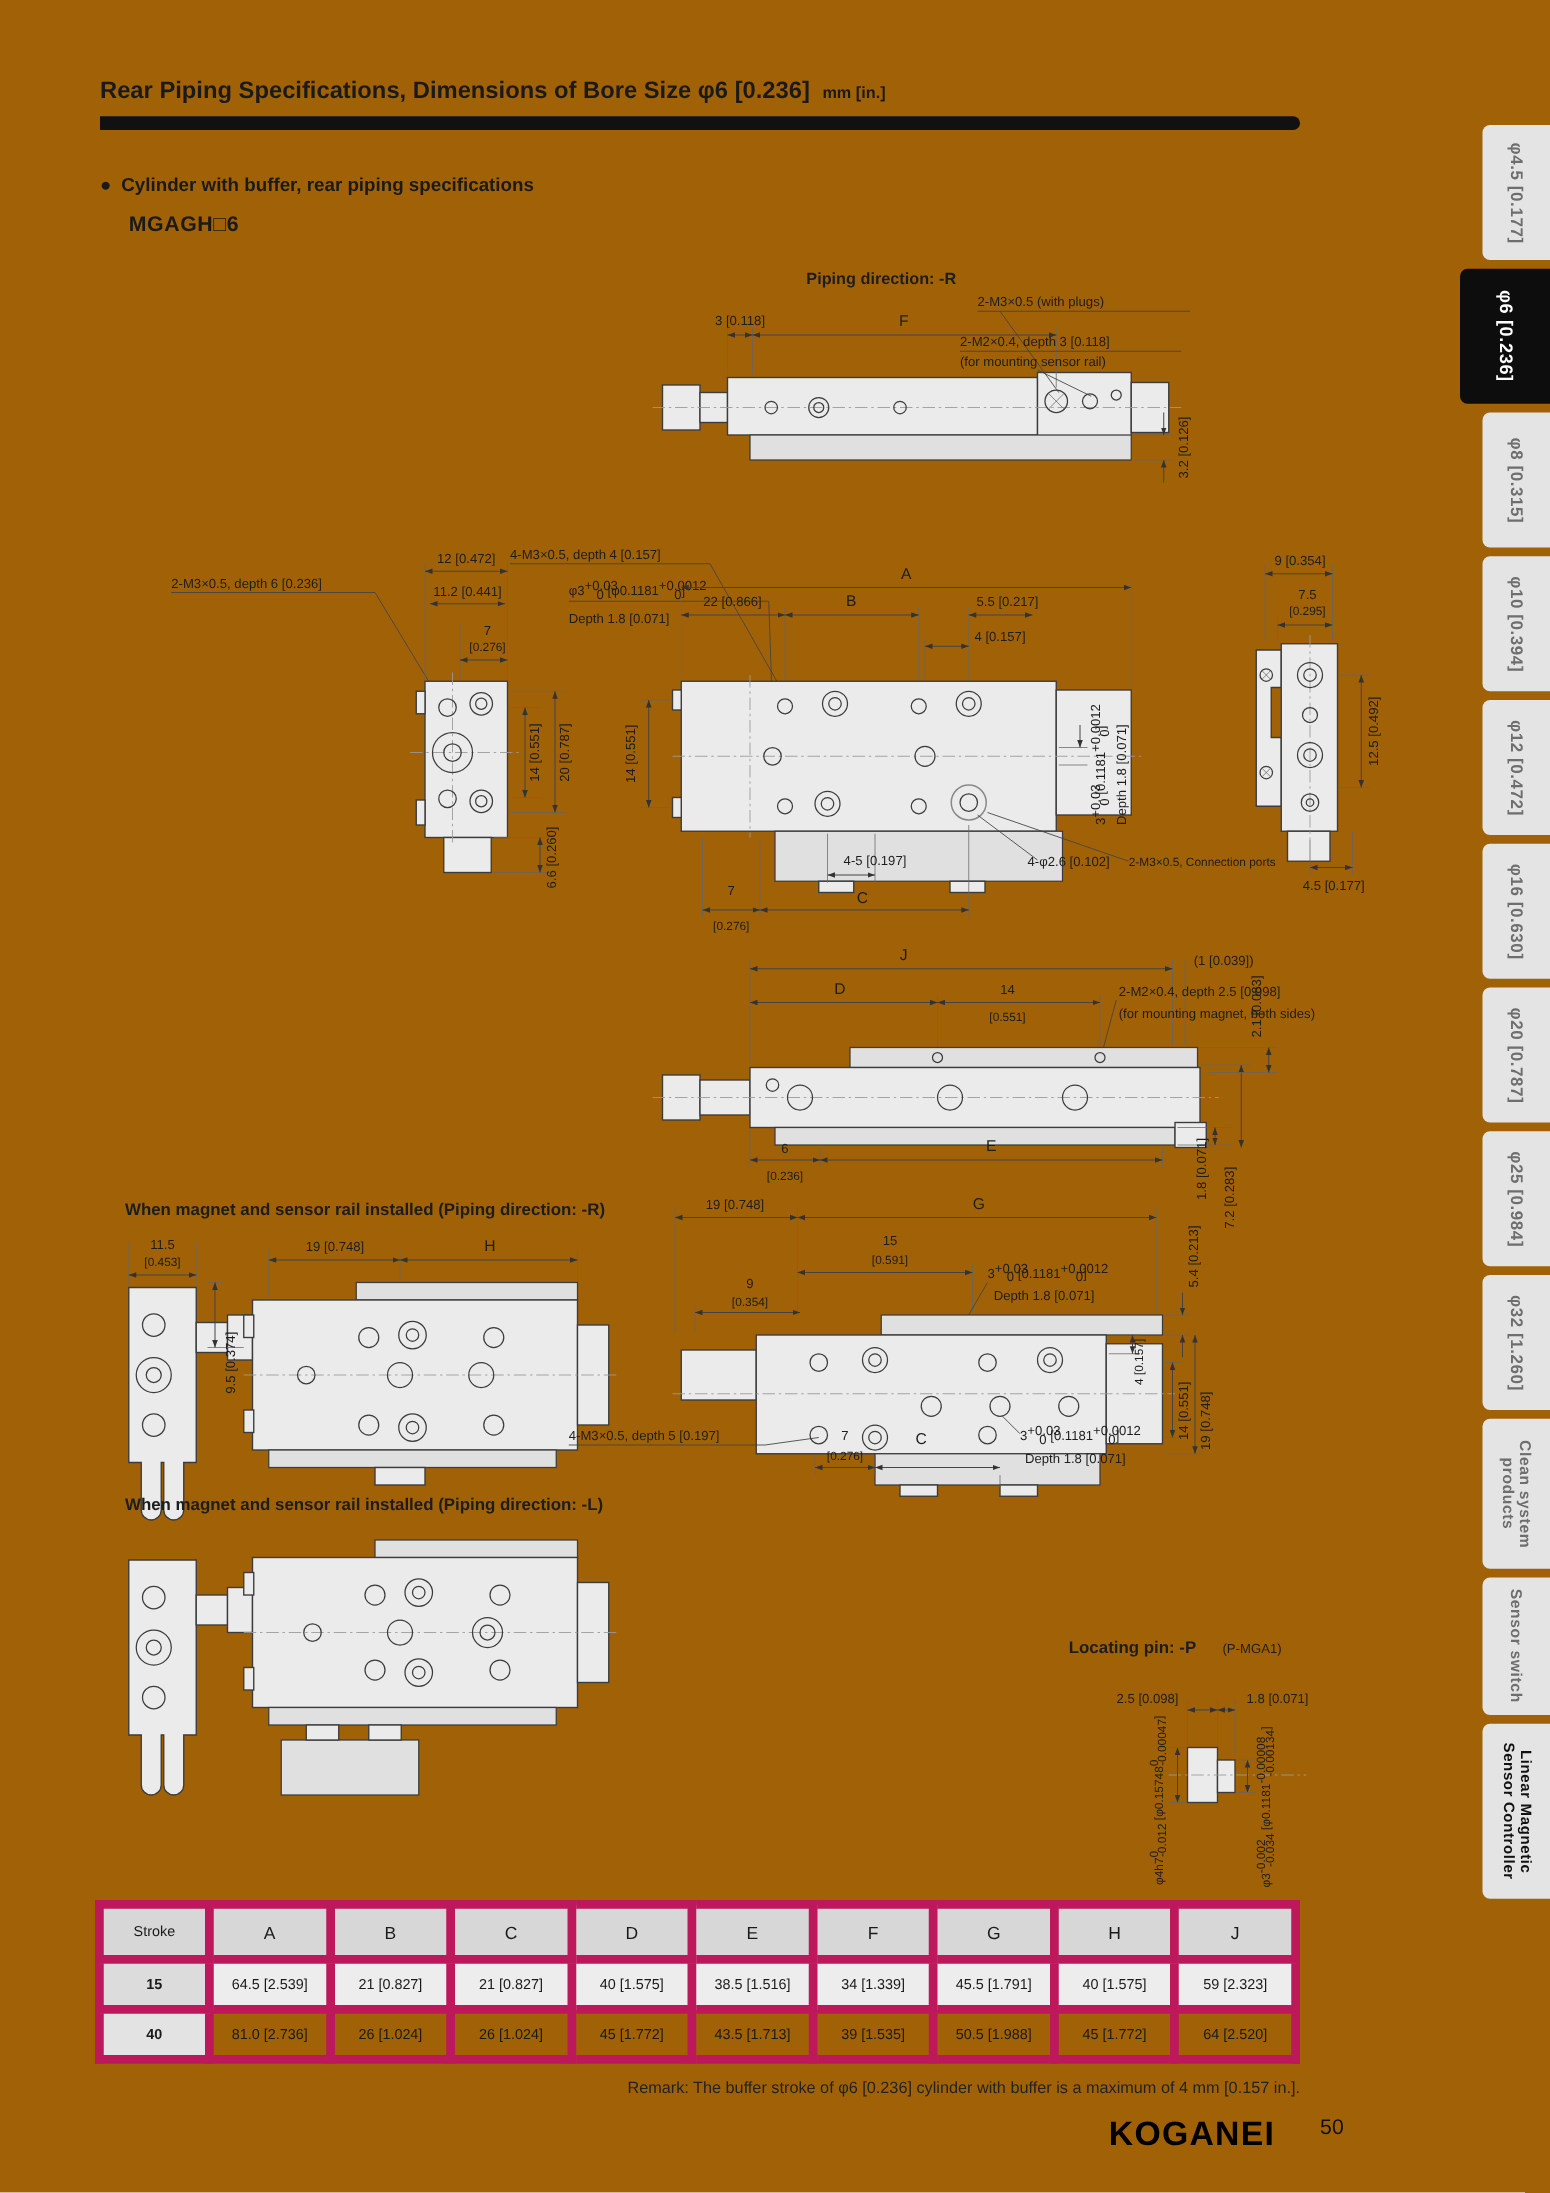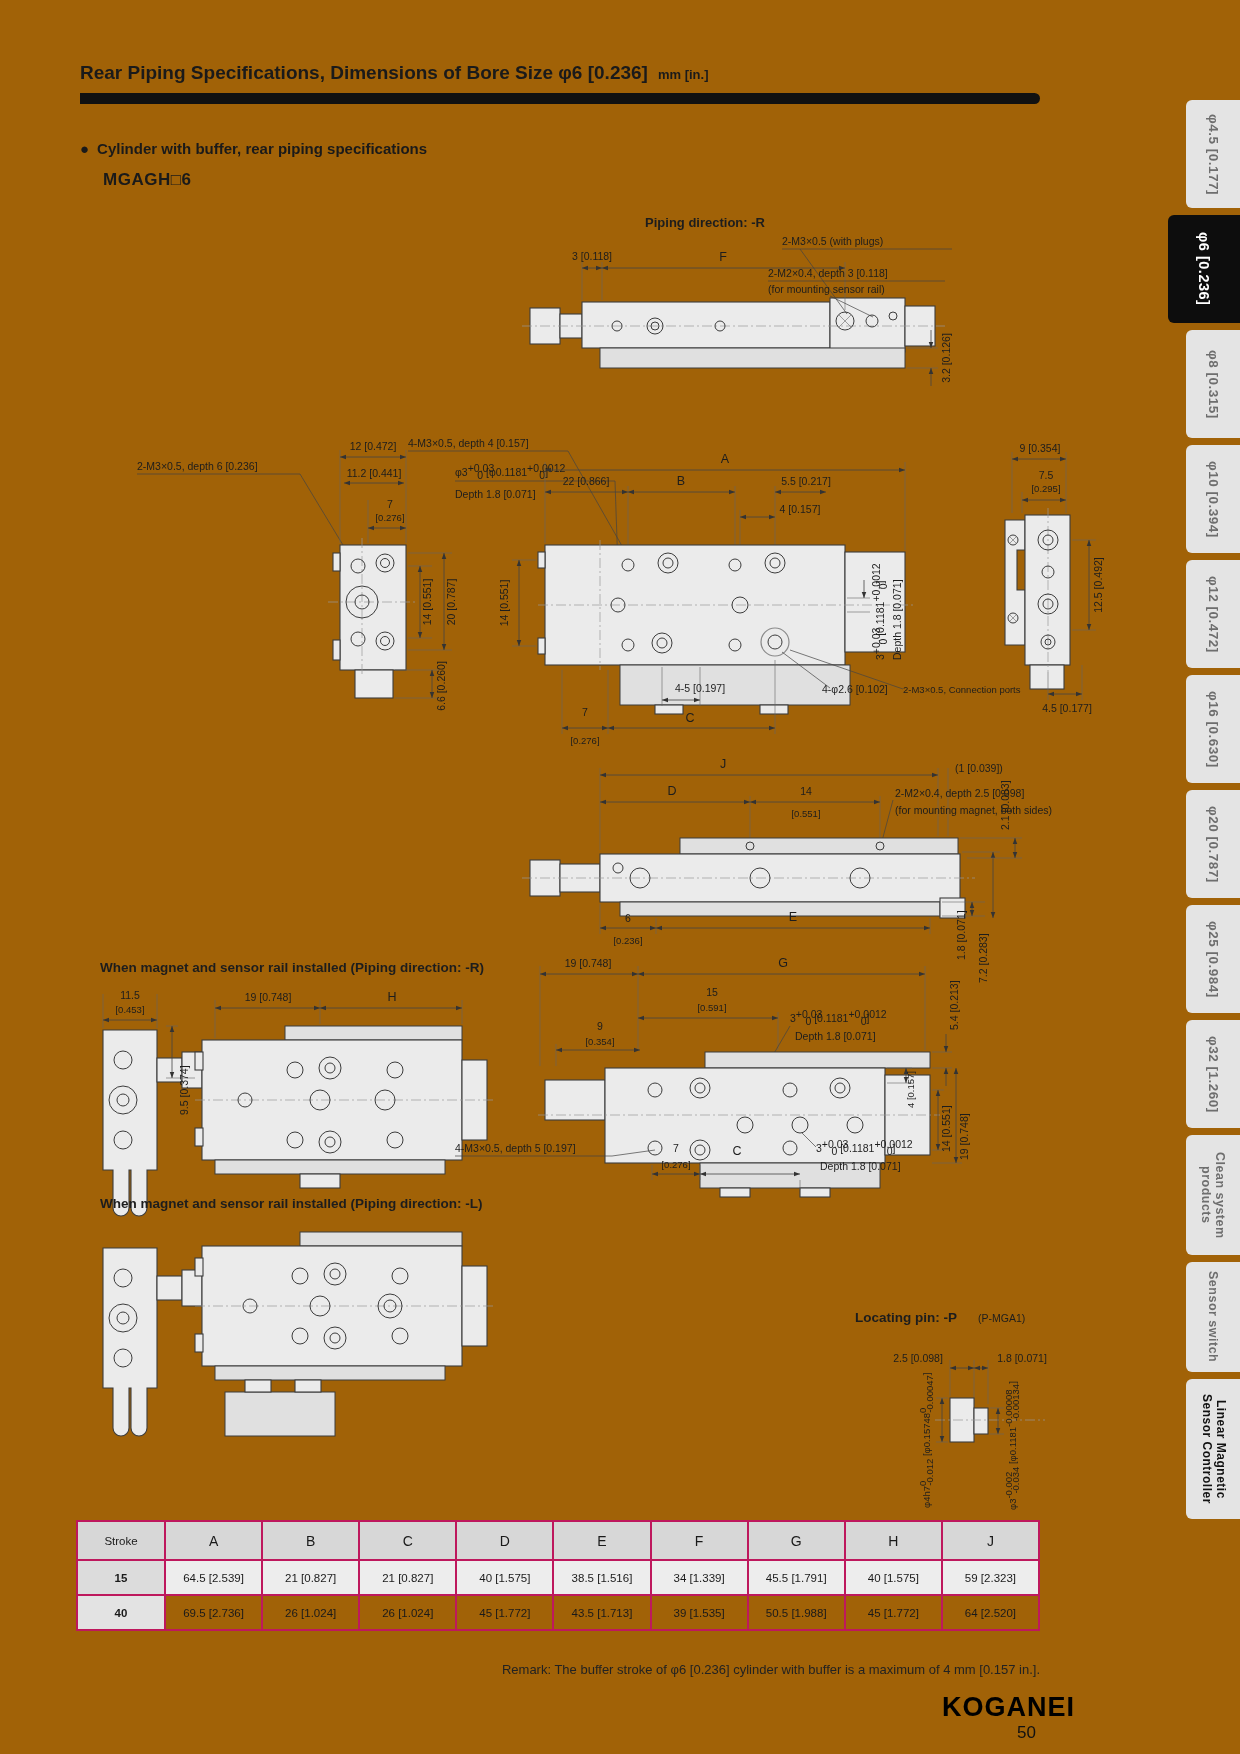--- a/index.html
+++ b/index.html
@@ -13,28 +13,28 @@
   #bullet .dot{font-size:15px;margin-right:8px;}
   #model{position:absolute;left:103px;top:170px;font-size:17px;font-weight:bold;letter-spacing:.5px;}
   
   .tab{position:absolute;right:0;width:54px;background:#e4e4e4;color:#6e6e6e;font-weight:bold;
        font-size:13.5px;border-radius:6px 0 0 6px;display:flex;align-items:center;justify-content:center;
        writing-mode:vertical-rl;text-align:center;line-height:1.15;letter-spacing:.5px;}
   .tab.active{width:72px;background:#0d0d0d;color:#fff;font-size:14.5px;}
   .tab.dark{color:#111;}
   
   #dimtable{position:absolute;left:76px;top:1520px;width:964px;border-collapse:collapse;table-layout:fixed;}
-  #dimtable th,#dimtable td{border:2px solid #be185d;text-align:center;font-size:11.5px;padding:4px;height:25px;}
+  #dimtable th,#dimtable td{border:7px solid #be185d;text-align:center;font-size:11.5px;padding:4px;height:25px;}
   #dimtable th{background:#d7d7d7;font-weight:normal;font-size:14px;height:29px;}
   #dimtable th.stroke{font-size:11.5px;}
   #dimtable td.stroke{font-weight:bold;background:#e3e3e3;}
   #dimtable tr.alt td{background:#ededed;}
   #dimtable tr.alt td.stroke{background:#dcdcdc;}
   #remark{position:absolute;right:200px;top:1662px;font-size:13px;color:#222;margin-left:12px;}
-  #footer{position:absolute;right:165px;top:1692px;display:flex;align-items:center;flex-direction:column;}
+  #footer{position:absolute;right:165px;top:1692px;display:flex;align-items:flex-start;}
   #logo{font-size:27px;font-weight:900;letter-spacing:1px;color:#000;}
   #pageno{font-size:17px;margin-left:36px;color:#111;}
   
   svg text{font-family:"Liberation Sans",sans-serif;font-size:10.5px;fill:#1d1d1d;}
   svg text.ttl{font-size:13px;font-weight:bold;}
   svg text.hd{font-size:13.5px;font-weight:bold;}
   svg text.sm{font-size:9.5px;}
   svg text.big{font-size:12.5px;}
   .body{fill:#ebebeb;stroke:#3c3c3c;stroke-width:1.1;}
   .body2{fill:#e0e0e0;stroke:#3c3c3c;stroke-width:1;}
@@ -580,21 +580,21 @@
           <td>21 [0.827]</td>
           <td>40 [1.575]</td>
           <td>38.5 [1.516]</td>
           <td>34 [1.339]</td>
           <td>45.5 [1.791]</td>
           <td>40 [1.575]</td>
           <td>59 [2.323]</td>
       </tr>
       <tr>
         <td class="stroke">40</td>
-        <td>69.5 [2.736]</td>
+        <td>81.0 [2.736]</td>
           <td>26 [1.024]</td>
           <td>26 [1.024]</td>
           <td>45 [1.772]</td>
           <td>43.5 [1.713]</td>
           <td>39 [1.535]</td>
           <td>50.5 [1.988]</td>
           <td>45 [1.772]</td>
           <td>64 [2.520]</td>
       </tr>
     </tbody>

